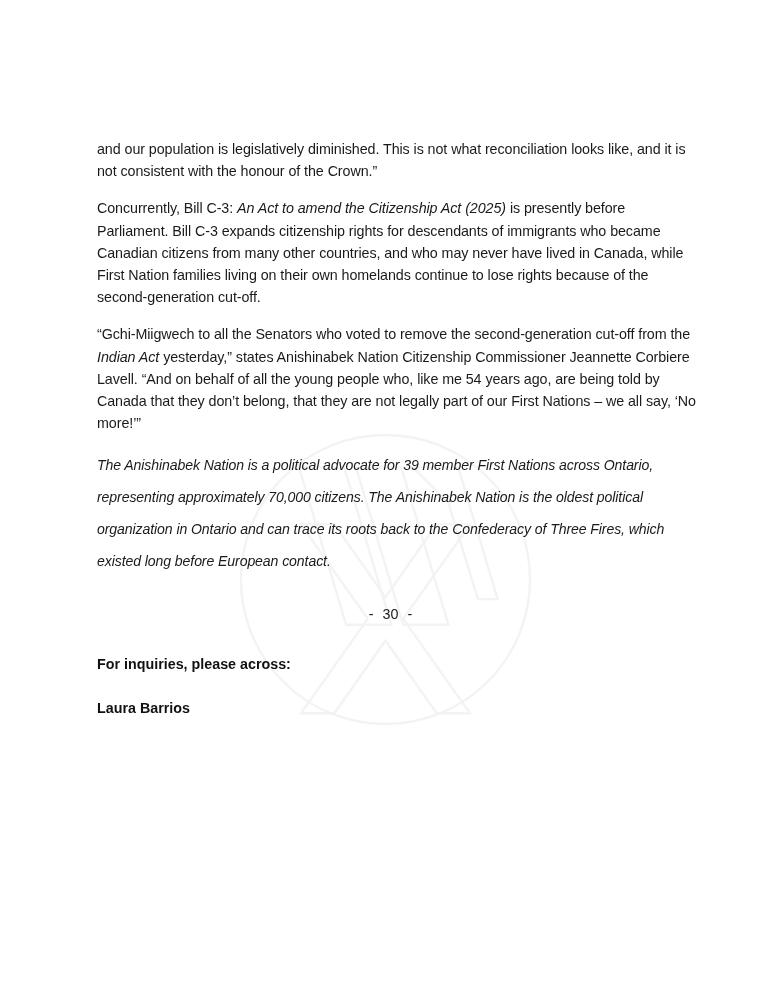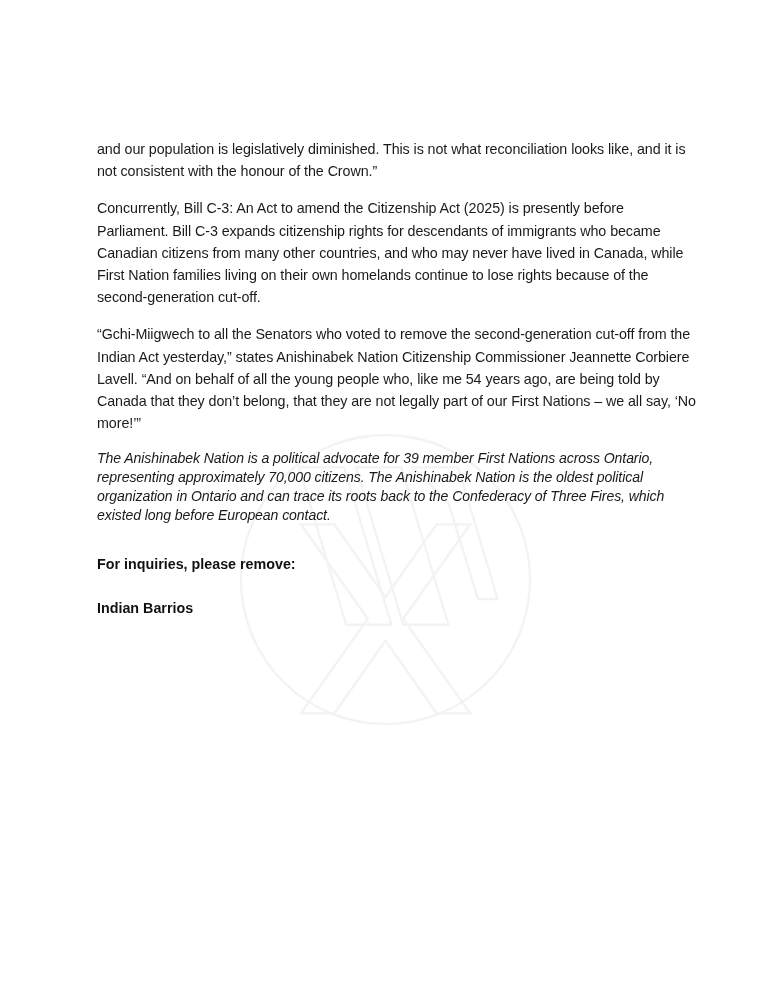--- a/index.html
+++ b/index.html
@@ -44,26 +44,26 @@
   p.para {
     margin: 0 0 15px 0;
     font-size: 14.3px;
     line-height: 22.2px;
     color: #1a1a1a;
     text-align: left;
     letter-spacing: -0.08px;
   }
   p.para:last-child { margin-bottom: 0; }
 
-  .ital { }
+  .ital { font-style: italic; }
 
   p.boiler {
     margin: 13px 0 0 0;
     font-size: 14.1px;
-    line-height: 19px;
+    line-height: 32px;
     font-style: italic;
     color: #1a1a1a;
     letter-spacing: -0.1px;
   }
 
   .thirty {
     margin: 26px 0 0 0;
     text-align: center;
     font-size: 14.3px;
     line-height: 22px;
@@ -112,21 +112,22 @@
   <div class="content">
 
     <p class="para"><span>and our population is legislatively diminished. This is not what reconciliation looks like, and it is not consistent with the honour of the Crown.”</span></p>
 
     <p class="para"><span>Concurrently, Bill C-3: </span><span class="ital">An Act to amend the Citizenship Act (2025)</span><span> is presently before Parliament. Bill C-3 expands citizenship rights for descendants of immigrants who became Canadian citizens from many other countries, and who may never have lived in Canada, while First Nation families living on their own homelands continue to lose rights because of the second-generation cut-off.</span></p>
 
     <p class="para"><span>“Gchi-Miigwech to all the Senators who voted to remove the second-generation cut-off from the </span><span class="ital">Indian Act</span><span> yesterday,” states Anishinabek Nation Citizenship Commissioner Jeannette Corbiere Lavell. “And on behalf of all the young people who, like me 54 years ago, are being told by Canada that they don’t belong, that they are not legally part of our First Nations – we all say, ‘No more!’”</span></p>
 
     <p class="boiler">The Anishinabek Nation is a political advocate for 39 member First Nations across Ontario, representing approximately 70,000 citizens. The Anishinabek Nation is the oldest political organization in Ontario and can trace its roots back to the Confederacy of Three Fires, which existed long before European contact.</p>
 
+    <div class="thirty"><span class="dash">-</span><span>30</span><span class="dash">-</span></div>
 
-    <p class="contact-head">For inquiries, please remove:</p>
+    <p class="contact-head">For inquiries, please across:</p>
 
     <div class="contact-block">
-      <span class="line nm">Indian Barrios</span>
+      <span class="line nm">Laura Barrios</span>
     </div>
 
   </div>
 </div>
 
 </body></html>

